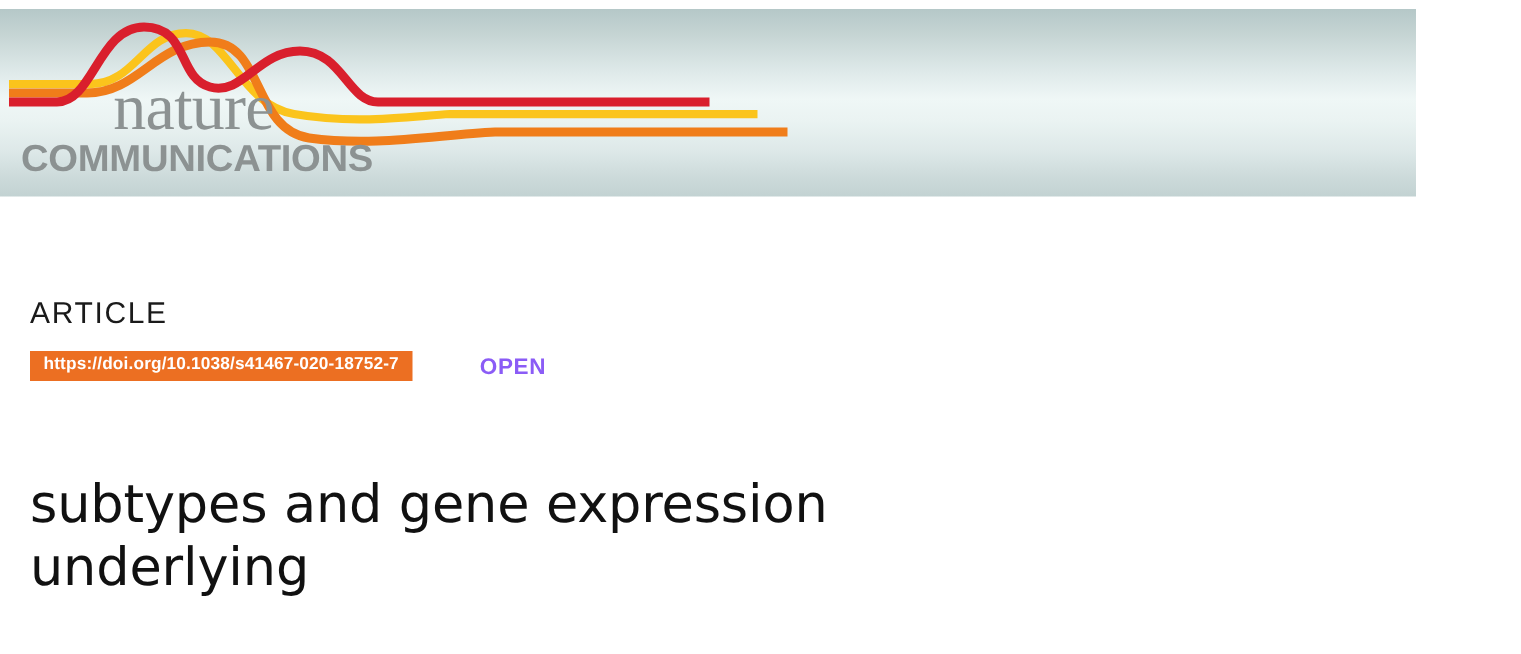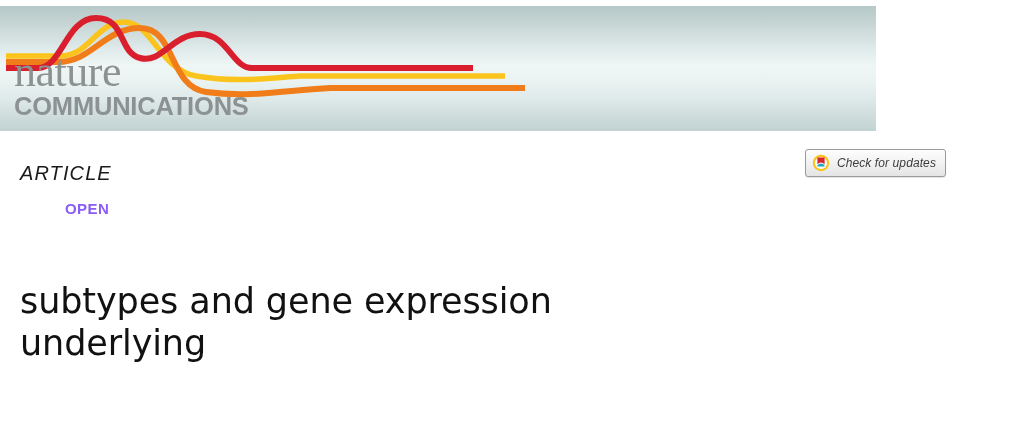--- a/index.html
+++ b/index.html
@@ -13,33 +13,34 @@
     width: 1014px;
     height: 436px;
     overflow: hidden;
     font-family: "Liberation Sans", sans-serif;
     -webkit-font-smoothing: antialiased;
   }
 
   
   .masthead {
     position: relative;
-    width: 876px;
+    width: 944px;
     height: 125px;
     margin-top: 6px;
     background: linear-gradient(to bottom,
         #b5c8c8 0%,
         #c6d5d4 14%,
         #dfeaea 34%,
         #eff7f6 48%,
         #eaf3f2 60%,
         #dde8e8 76%,
         #ccdada 90%,
         #c2d2d2 100%);
     overflow: hidden;
+    text-align: center;
   }
   .masthead-waves {
     position: absolute;
     left: 0;
     top: 0;
     width: 1014px;
     height: 125px;
   }
   .brand {
     position: absolute;
@@ -70,23 +71,22 @@
 
   
   .page {
     position: relative;
     width: 1014px;
     padding: 0 20px;
   }
 
   .article-row {
     position: relative;
-    margin-top: 30px;
+    margin-top: 66px;
     height: 30px;
-    font-style: italic;
   }
   .kicker {
     font-size: 20px;
     font-weight: 400;
     letter-spacing: 1.1px;
     color: #1a1a1a;
     line-height: 24px;
   }
 
   .crossmark {
@@ -162,30 +162,22 @@
     <span class="brand-nature">nature</span>
     <span class="brand-comms">COMMUNICATIONS</span>
   </div>
 </header>
 
 <main class="page">
 
   <div class="article-row">
     <div class="kicker">ARTICLE</div>
 
-    <div class="crossmark">
-      <svg width="18" height="18" viewBox="0 0 18 18">
-        <circle cx="9" cy="9" r="8.2" fill="#f9c51a"></circle>
-        <circle cx="9" cy="9" r="6.1" fill="#ffffff"></circle>
-        <path d="M 5.4,3.4 L 12.6,3.4 L 12.6,10.6 C 11.6,9.2 10.4,8.5 9,8.5 C 7.6,8.5 6.4,9.2 5.4,10.6 Z" fill="#d8242f"></path>
-        <path d="M 5.4,11.6 C 6.4,10.2 7.6,9.5 9,9.5 C 10.4,9.5 11.6,10.2 12.6,11.6 L 12.6,12.6 L 5.4,12.6 Z" fill="#23a6b8"></path>
-      </svg>
-      <span class="crossmark-label">Check for updates</span>
-    </div>
   </div>
 
   <div class="doi-row">
+    <span class="doi-badge">https://doi.org/10.1038/s41467-020-18752-7</span>
     <span class="open-label">OPEN</span>
   </div>
 
   <h1 class="article-title"><br><span>subtypes and gene expression underlying</span><br></h1>
 
 </main>
 
 </body></html>

